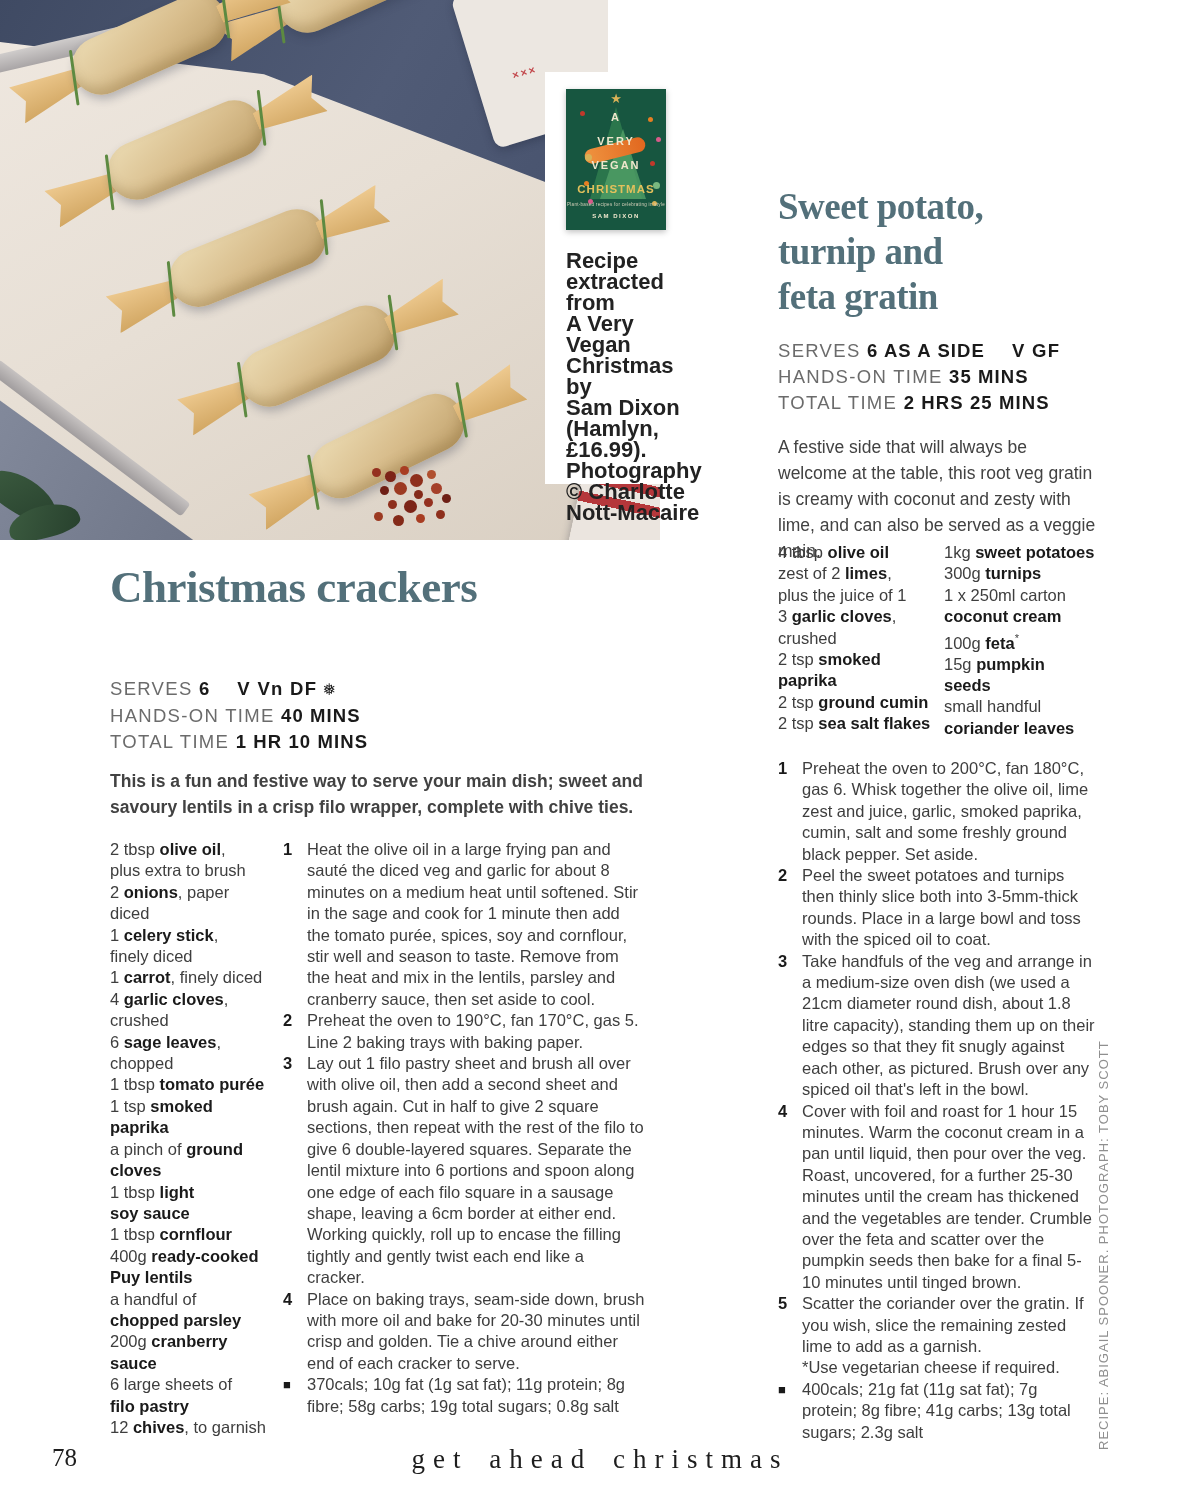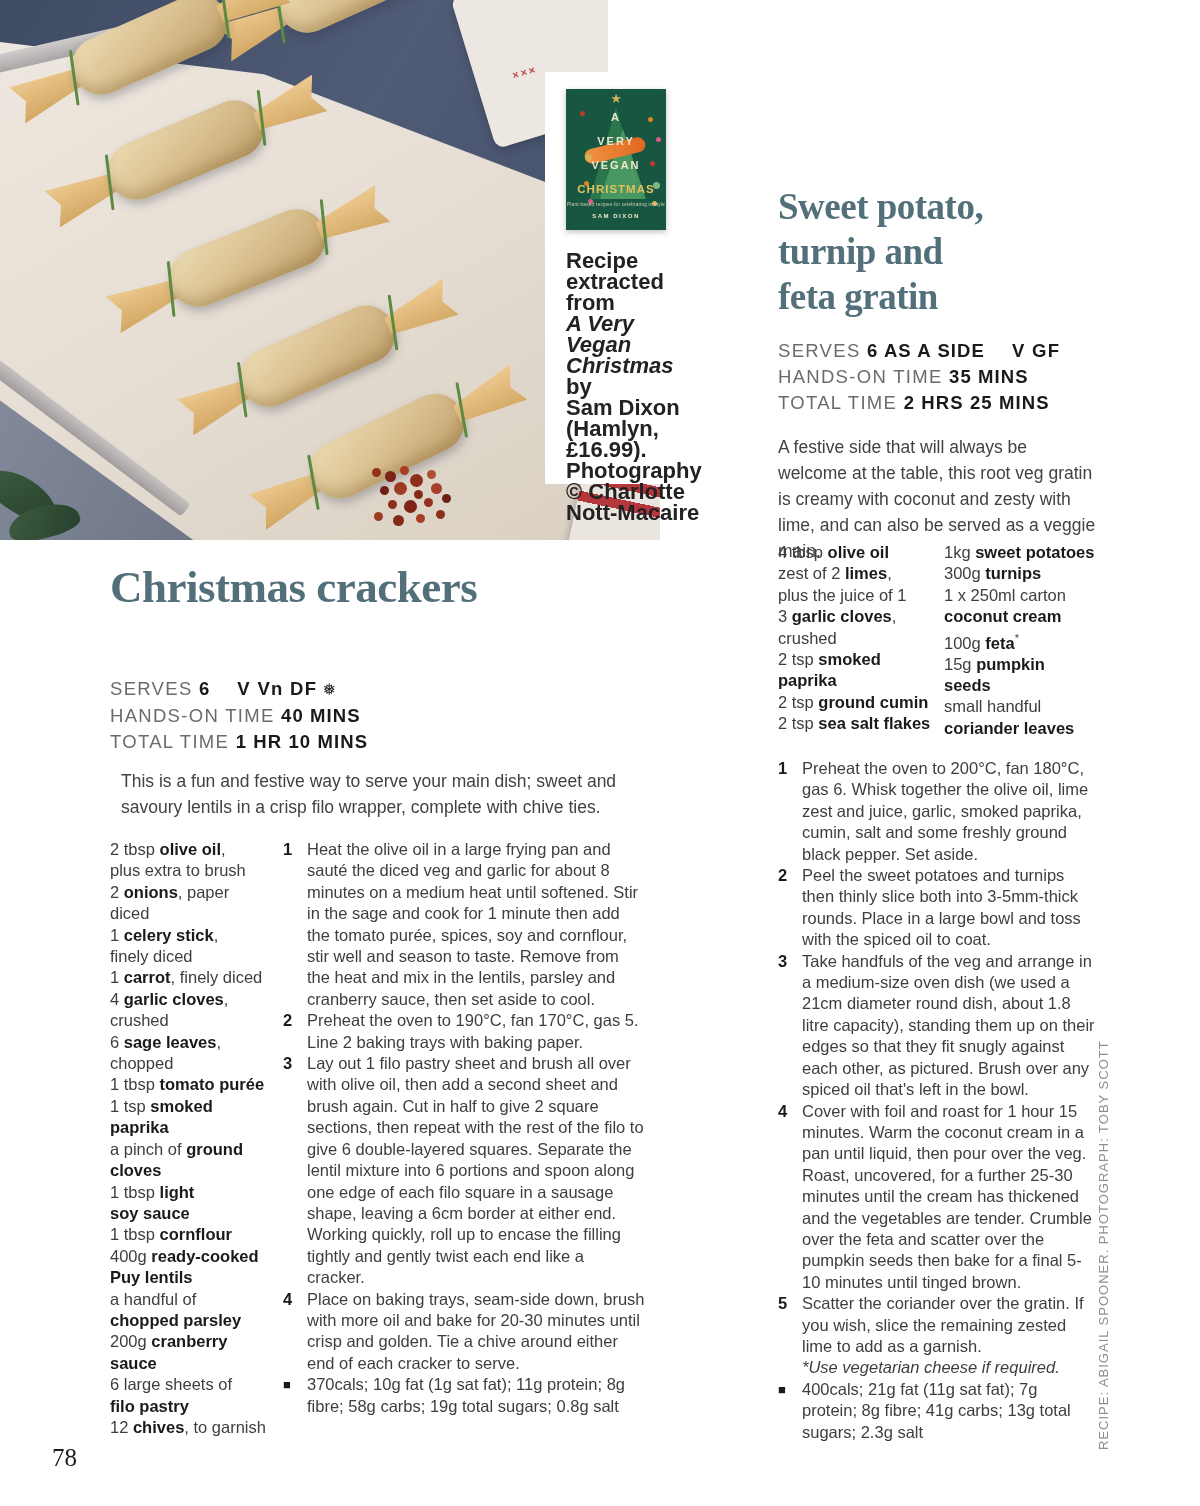--- a/index.html
+++ b/index.html
@@ -1,20 +1,20 @@
 <!DOCTYPE html>
 <html><head>
 <meta charset="utf-8">
 <style>
   html,body{margin:0;padding:0;background:#ffffff;}
   .page{position:relative;width:1200px;height:1506px;background:#ffffff;overflow:hidden;
         font-family:"Liberation Sans",sans-serif;color:#3e3e3e;}
   .abs{position:absolute;}
   .b{font-weight:bold;color:#1a1a1a;}
-  .i{font-style:italic;text-align:right;}
+  .i{text-align:right;}
   .m{color:#6b6b6b;}
   .sup{font-size:11px;vertical-align:super;}
 
   
   .photo{left:0;top:0;width:660px;height:540px;overflow:hidden;
          background:linear-gradient(150deg,#efe8e0 0%,#e7dfd5 45%,#d9cfc2 100%);}
   .slate{left:0;top:-4px;width:660px;height:230px;
          background:linear-gradient(120deg,#3f4a63 0%,#505b76 55%,#45506b 100%);
          clip-path:polygon(0 0,100% 0,100% 100%,40% 34%,0 20%);}
   .rim1{left:-16px;top:28px;width:260px;height:18px;transform:rotate(-13deg);
@@ -183,21 +183,21 @@
 
   <div class="abs" style="left:110px;top:563px;width:545px;">
     <div class="title titleL">
       <div>Christmas crackers</div>
     </div>
     <div class="abs" style="left:0;top:113px;" id="metaL">
         <div class="meta-line"><span class="m">SERVES </span><span class="b">6</span><span class="codes">V Vn DF</span><span class="flake">❅</span></div>
         <div class="meta-line"><span class="m">HANDS-ON TIME </span><span class="b">40 MINS</span></div>
         <div class="meta-line"><span class="m">TOTAL TIME </span><span class="b">1 HR 10 MINS</span></div>
       </div>
-    <div class="abs intro" style="left:11px;top:205px;width:545px;">This is a fun and festive way to serve your main dish; sweet and savoury lentils in a crisp filo wrapper, complete with chive ties.</div>
+    <div class="abs intro" style="left:0;top:205px;width:545px;font-weight:bold;">This is a fun and festive way to serve your main dish; sweet and savoury lentils in a crisp filo wrapper, complete with chive ties.</div>
     <div class="abs" style="left:0;top:276px;width:180px;" id="ingL">
         <div class="ing-line"><span>2 tbsp </span><span class="b">olive oil</span><span>,</span></div>
         <div class="ing-line"><span>plus extra to brush</span></div>
         <div class="ing-line"><span>2 </span><span class="b">onions</span><span>, paper</span></div>
         <div class="ing-line"><span>diced</span></div>
         <div class="ing-line"><span>1 </span><span class="b">celery stick</span><span>,</span></div>
         <div class="ing-line"><span>finely diced</span></div>
         <div class="ing-line"><span>1 </span><span class="b">carrot</span><span>, finely diced</span></div>
         <div class="ing-line"><span>4 </span><span class="b">garlic cloves</span><span>,</span></div>
         <div class="ing-line"><span>crushed</span></div>
@@ -305,14 +305,15 @@
         </div>
         <div class="step">
           <div class="snum sq">■</div>
           <div class="stext"><span>400cals; 21g fat (11g sat fat); 7g protein; 8g fibre; 41g carbs; 13g total sugars; 2.3g salt</span></div>
         </div>
       </div>
   </div>
 
   <div class="abs credit">RECIPE: ABIGAIL SPOONER. PHOTOGRAPH: TOBY SCOTT</div>
   <div class="abs pagenum">78</div>
+  <div class="abs strap">get ahead christmas</div>
 
 </div>
 
 </body></html>

